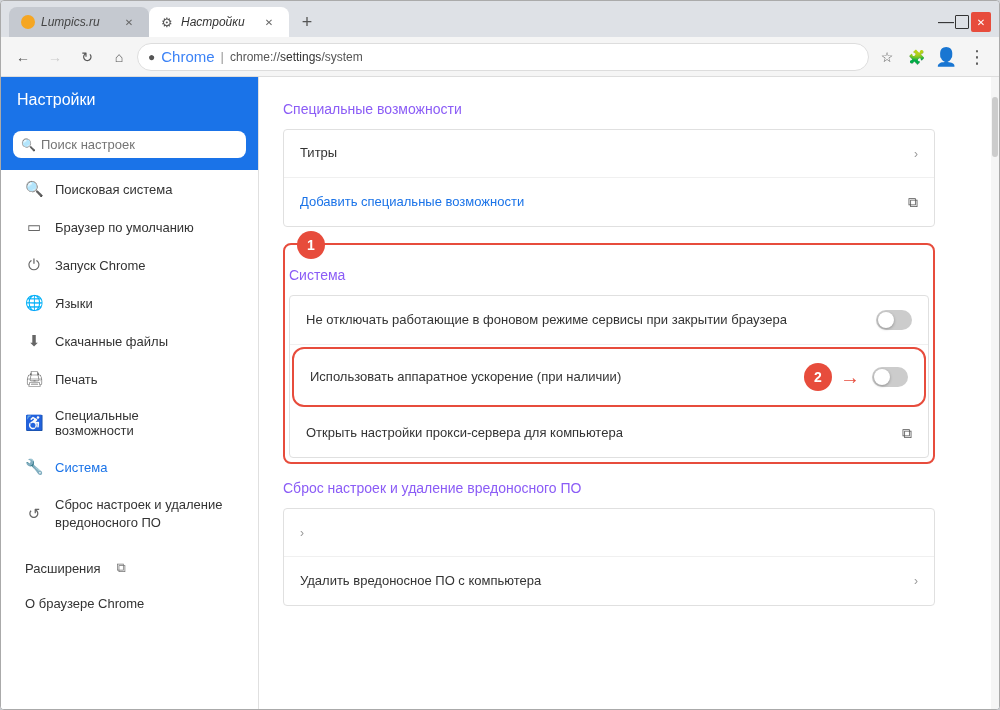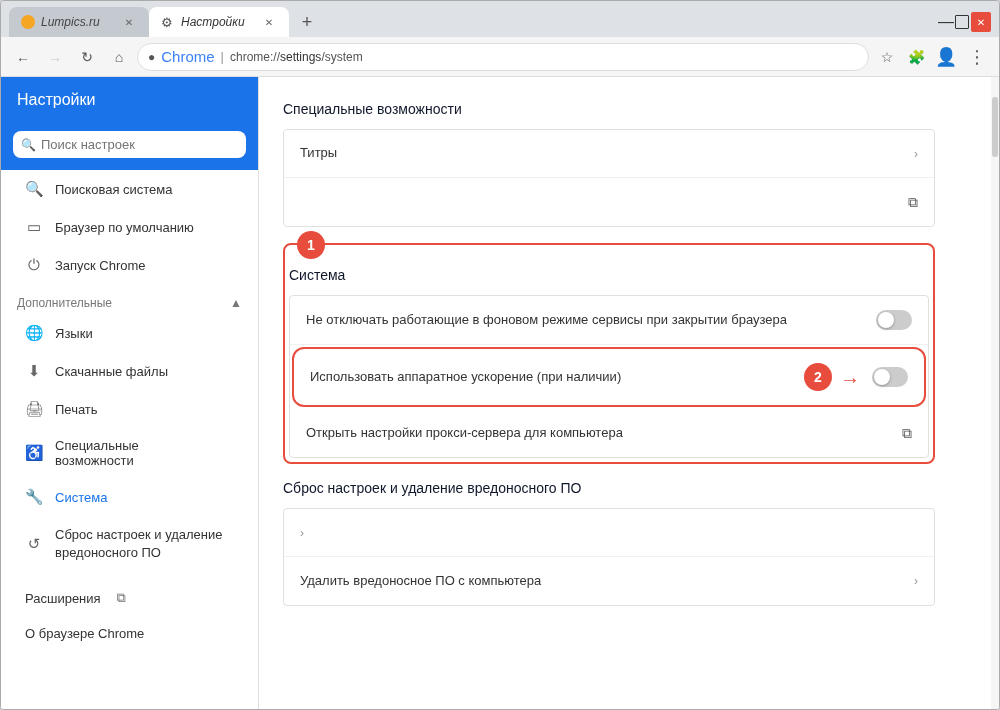--- a/index.html
+++ b/index.html
@@ -50,21 +50,21 @@
     .sidebar-item .item-icon { width: 18px; text-align: center; color: #666; font-size: 15px; flex-shrink: 0; }
     .sidebar-item.active .item-icon { color: #1a73e8; }
     .sidebar-section-title { padding: 12px 16px 4px 16px; font-size: 12px; color: #777; font-weight: 500; display: flex; align-items: center; justify-content: space-between; }
     .sidebar-section-title .expand-icon { font-size: 12px; }
     .sidebar-extensions { display: flex; align-items: center; padding: 10px 16px 10px 24px; cursor: pointer; color: #333; gap: 12px; font-size: 13px; }
 
     
     .content-area { flex: 1; overflow-y: auto; padding: 0; background: #fff; }
     .content-inner { padding: 16px 24px; max-width: 700px; }
 
-    .section-title { font-size: 14px; color: #0f172a; margin-bottom: 12px; margin-top: 8px; }
+    .section-title { font-size: 14px; color: #8b5cf6; margin-bottom: 12px; margin-top: 8px; }
 
     .settings-card { background: #fff; border: 1px solid #e0e0e0; border-radius: 4px; margin-bottom: 16px; overflow: hidden; }
     .settings-row { display: flex; align-items: center; padding: 14px 16px; border-bottom: 1px solid #f0f0f0; min-height: 48px; gap: 32px; }
     .settings-row:last-child { border-bottom: none; }
     .settings-row-text { flex: 1; font-size: 13px; color: #333; line-height: 1.4; }
     .settings-row-action { display: flex; align-items: center; gap: 8px; margin-left: 16px; }
 
     
     .toggle { width: 36px; height: 20px; border-radius: 10px; position: relative; cursor: pointer; flex-shrink: 0; }
     .toggle.off { background: #ccc; }
@@ -154,24 +154,20 @@
       </div>
       <div class="sidebar-item">
         <span class="item-icon">▭</span>
         <span>Браузер по умолчанию</span>
       </div>
       <div class="sidebar-item">
         <span class="item-icon">⏻</span>
         <span>Запуск Chrome</span>
       </div>
 
-      <div class="sidebar-section-title">
-        <span>Дополнительные</span>
-        <span class="expand-icon">▲</span>
-      </div>
 
       <div class="sidebar-item">
         <span class="item-icon">🌐</span>
         <span>Языки</span>
       </div>
       <div class="sidebar-item">
         <span class="item-icon">⬇</span>
         <span>Скачанные файлы</span>
       </div>
       <div class="sidebar-item">
@@ -209,20 +205,21 @@
 
         <div class="section-title">Специальные возможности</div>
 
         <div class="settings-card">
           <div class="settings-row">
             <span class="settings-row-text">Титры</span>
             <span class="chevron">›</span>
           </div>
           <div class="settings-row">
             <div class="settings-row-text">
+              <div style="color:#1a73e8;">Добавить специальные возможности</div>
             </div>
             <span class="external-link-icon">⧉</span>
           </div>
         </div>
 
         <div class="system-section-highlight">
           <div class="badge-circle">1</div>
 
           <div class="section-title" style="padding-top:10px;">Система</div>
 

